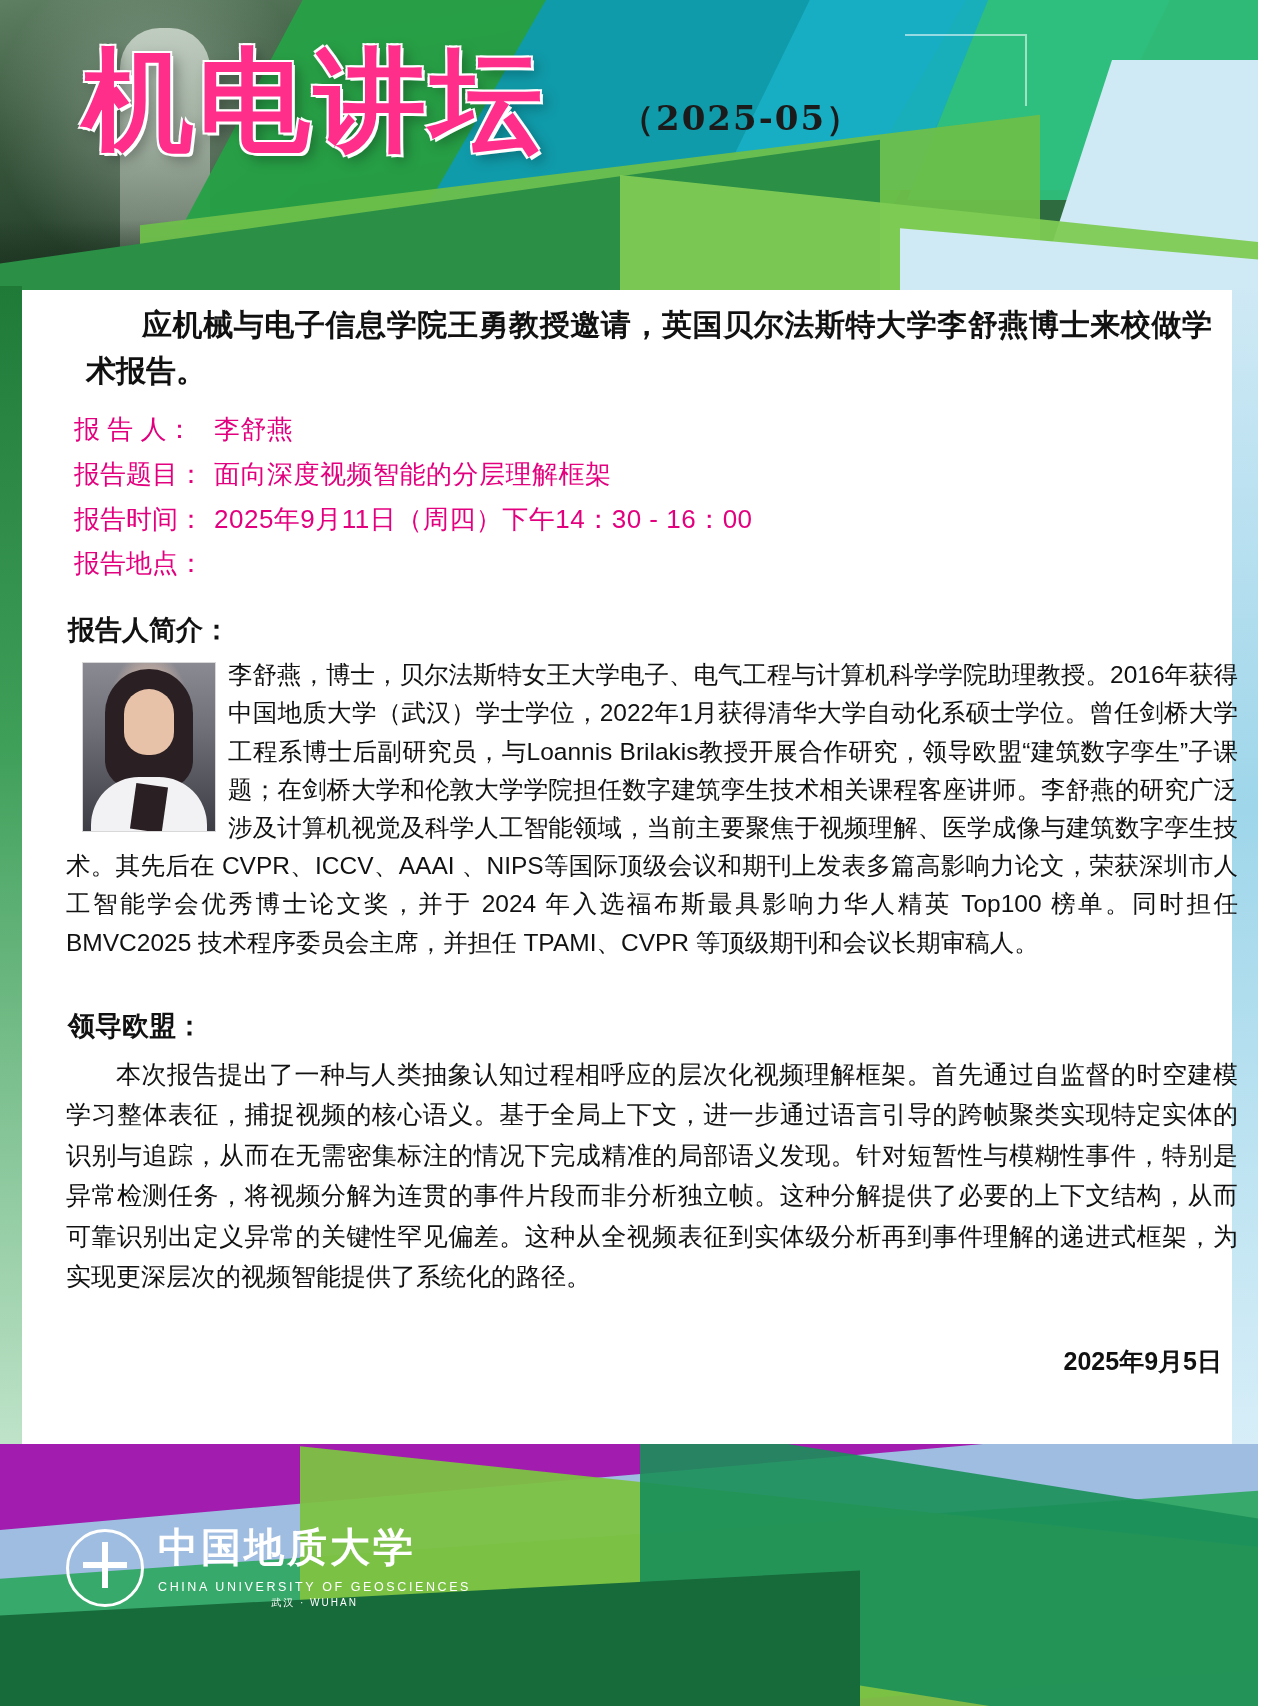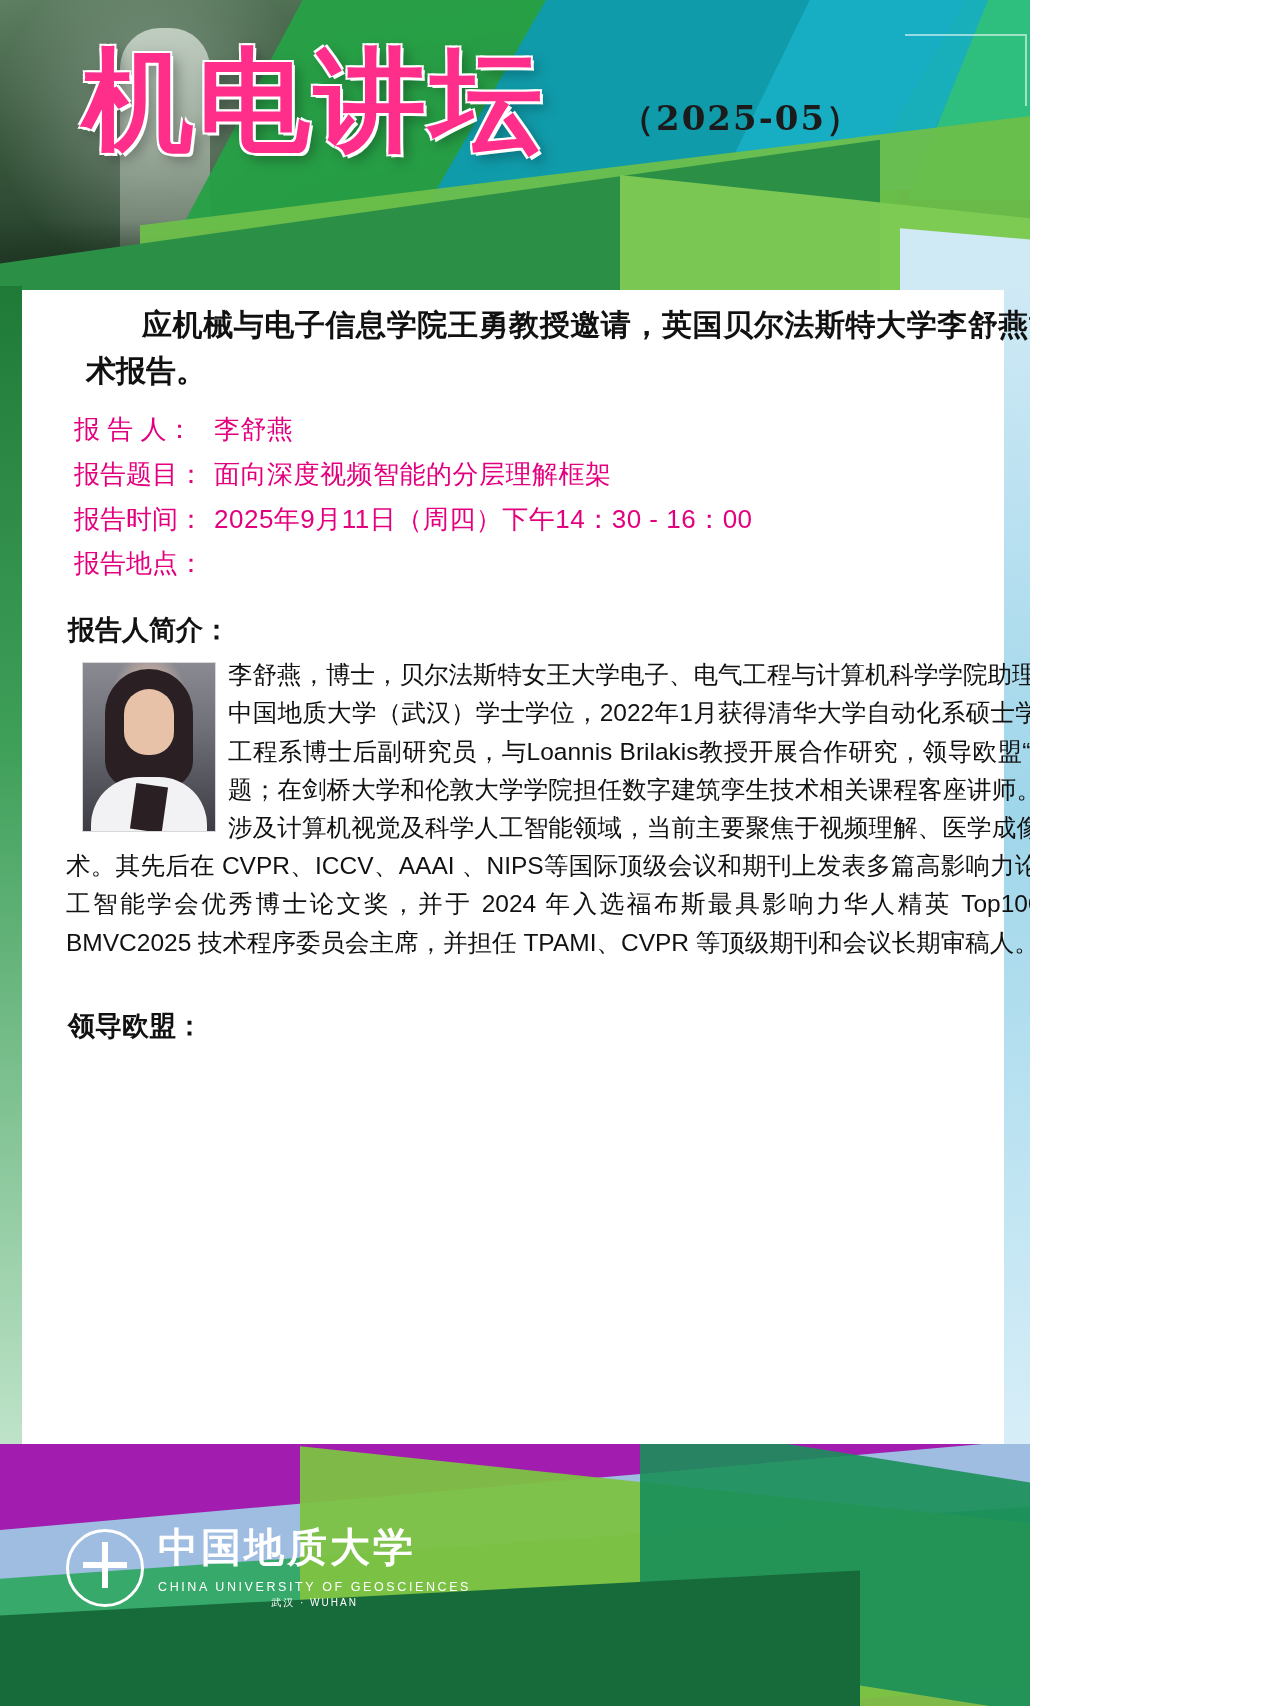--- a/index.html
+++ b/index.html
@@ -5,21 +5,21 @@
   html, body {
     margin: 0;
     padding: 0;
     background: #ffffff;
   }
   body {
     font-family: "Liberation Sans", sans-serif;
   }
   .poster {
     position: relative;
-    width: 1030px;
+    width: 1258px;
     height: 1706px;
     overflow: hidden;
     background: #ffffff;
     text-decoration: underline;
   }
 
   
   .banner {
     position: absolute;
     left: 0; top: 0;
@@ -425,20 +425,21 @@
       <div class="portrait">
         <span class="hair"></span>
         <span class="face"></span>
         <span class="shoulders"></span>
         <span class="collar"></span>
       </div>
       <span>李舒燕，博士，贝尔法斯特女王大学电子、电气工程与计算机科学学院助理教授。2016年获得中国地质大学（武汉）学士学位，2022年1月获得清华大学自动化系硕士学位。曾任剑桥大学工程系博士后副研究员，与Loannis Brilakis教授开展合作研究，领导欧盟“建筑数字孪生”子课题；在剑桥大学和伦敦大学学院担任数字建筑孪生技术相关课程客座讲师。李舒燕的研究广泛涉及计算机视觉及科学人工智能领域，当前主要聚焦于视频理解、医学成像与建筑数字孪生技术。其先后在 CVPR、ICCV、AAAI 、NIPS等国际顶级会议和期刊上发表多篇高影响力论文，荣获深圳市人工智能学会优秀博士论文奖，并于 2024 年入选福布斯最具影响力华人精英 Top100 榜单。同时担任 BMVC2025 技术程序委员会主席，并担任 TPAMI、CVPR 等顶级期刊和会议长期审稿人。</span>
     </div>
 
     <div class="abstract-title">领导欧盟：</div>
+    <div class="abstract">本次报告提出了一种与人类抽象认知过程相呼应的层次化视频理解框架。首先通过自监督的时空建模学习整体表征，捕捉视频的核心语义。基于全局上下文，进一步通过语言引导的跨帧聚类实现特定实体的识别与追踪，从而在无需密集标注的情况下完成精准的局部语义发现。针对短暂性与模糊性事件，特别是异常检测任务，将视频分解为连贯的事件片段而非分析独立帧。这种分解提供了必要的上下文结构，从而可靠识别出定义异常的关键性罕见偏差。这种从全视频表征到实体级分析再到事件理解的递进式框架，为实现更深层次的视频智能提供了系统化的路径。</div>
 
     <div class="signoff">
       <div>2025年9月5日</div>
     </div>
   </div>
 
   <div class="footer">
     <div class="f1"></div>
     <div class="f2"></div>
     <div class="f3"></div>

